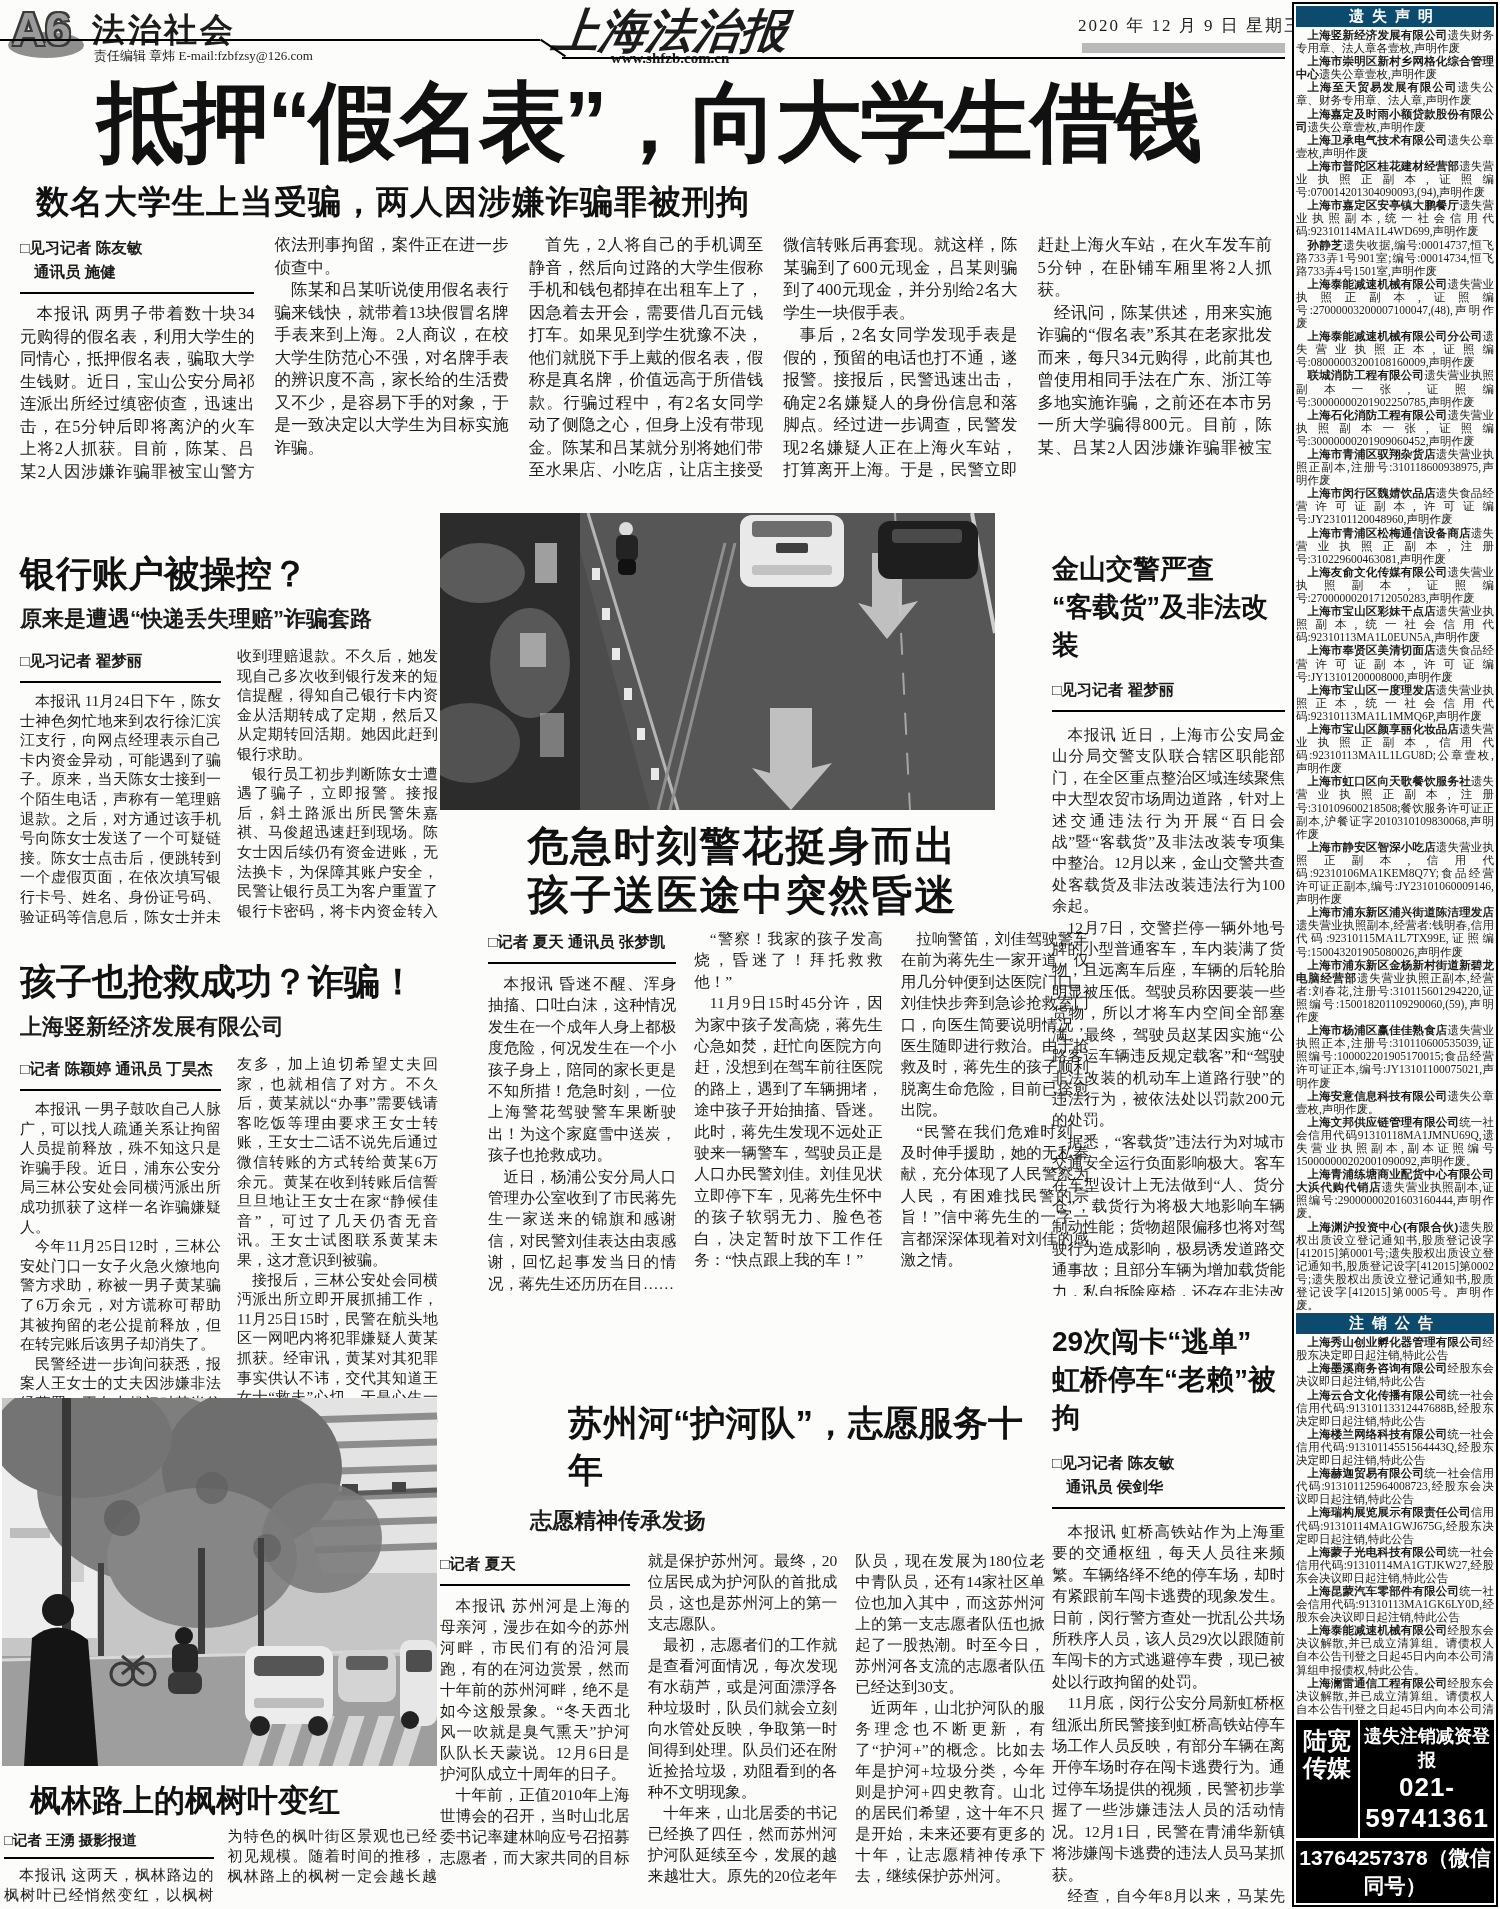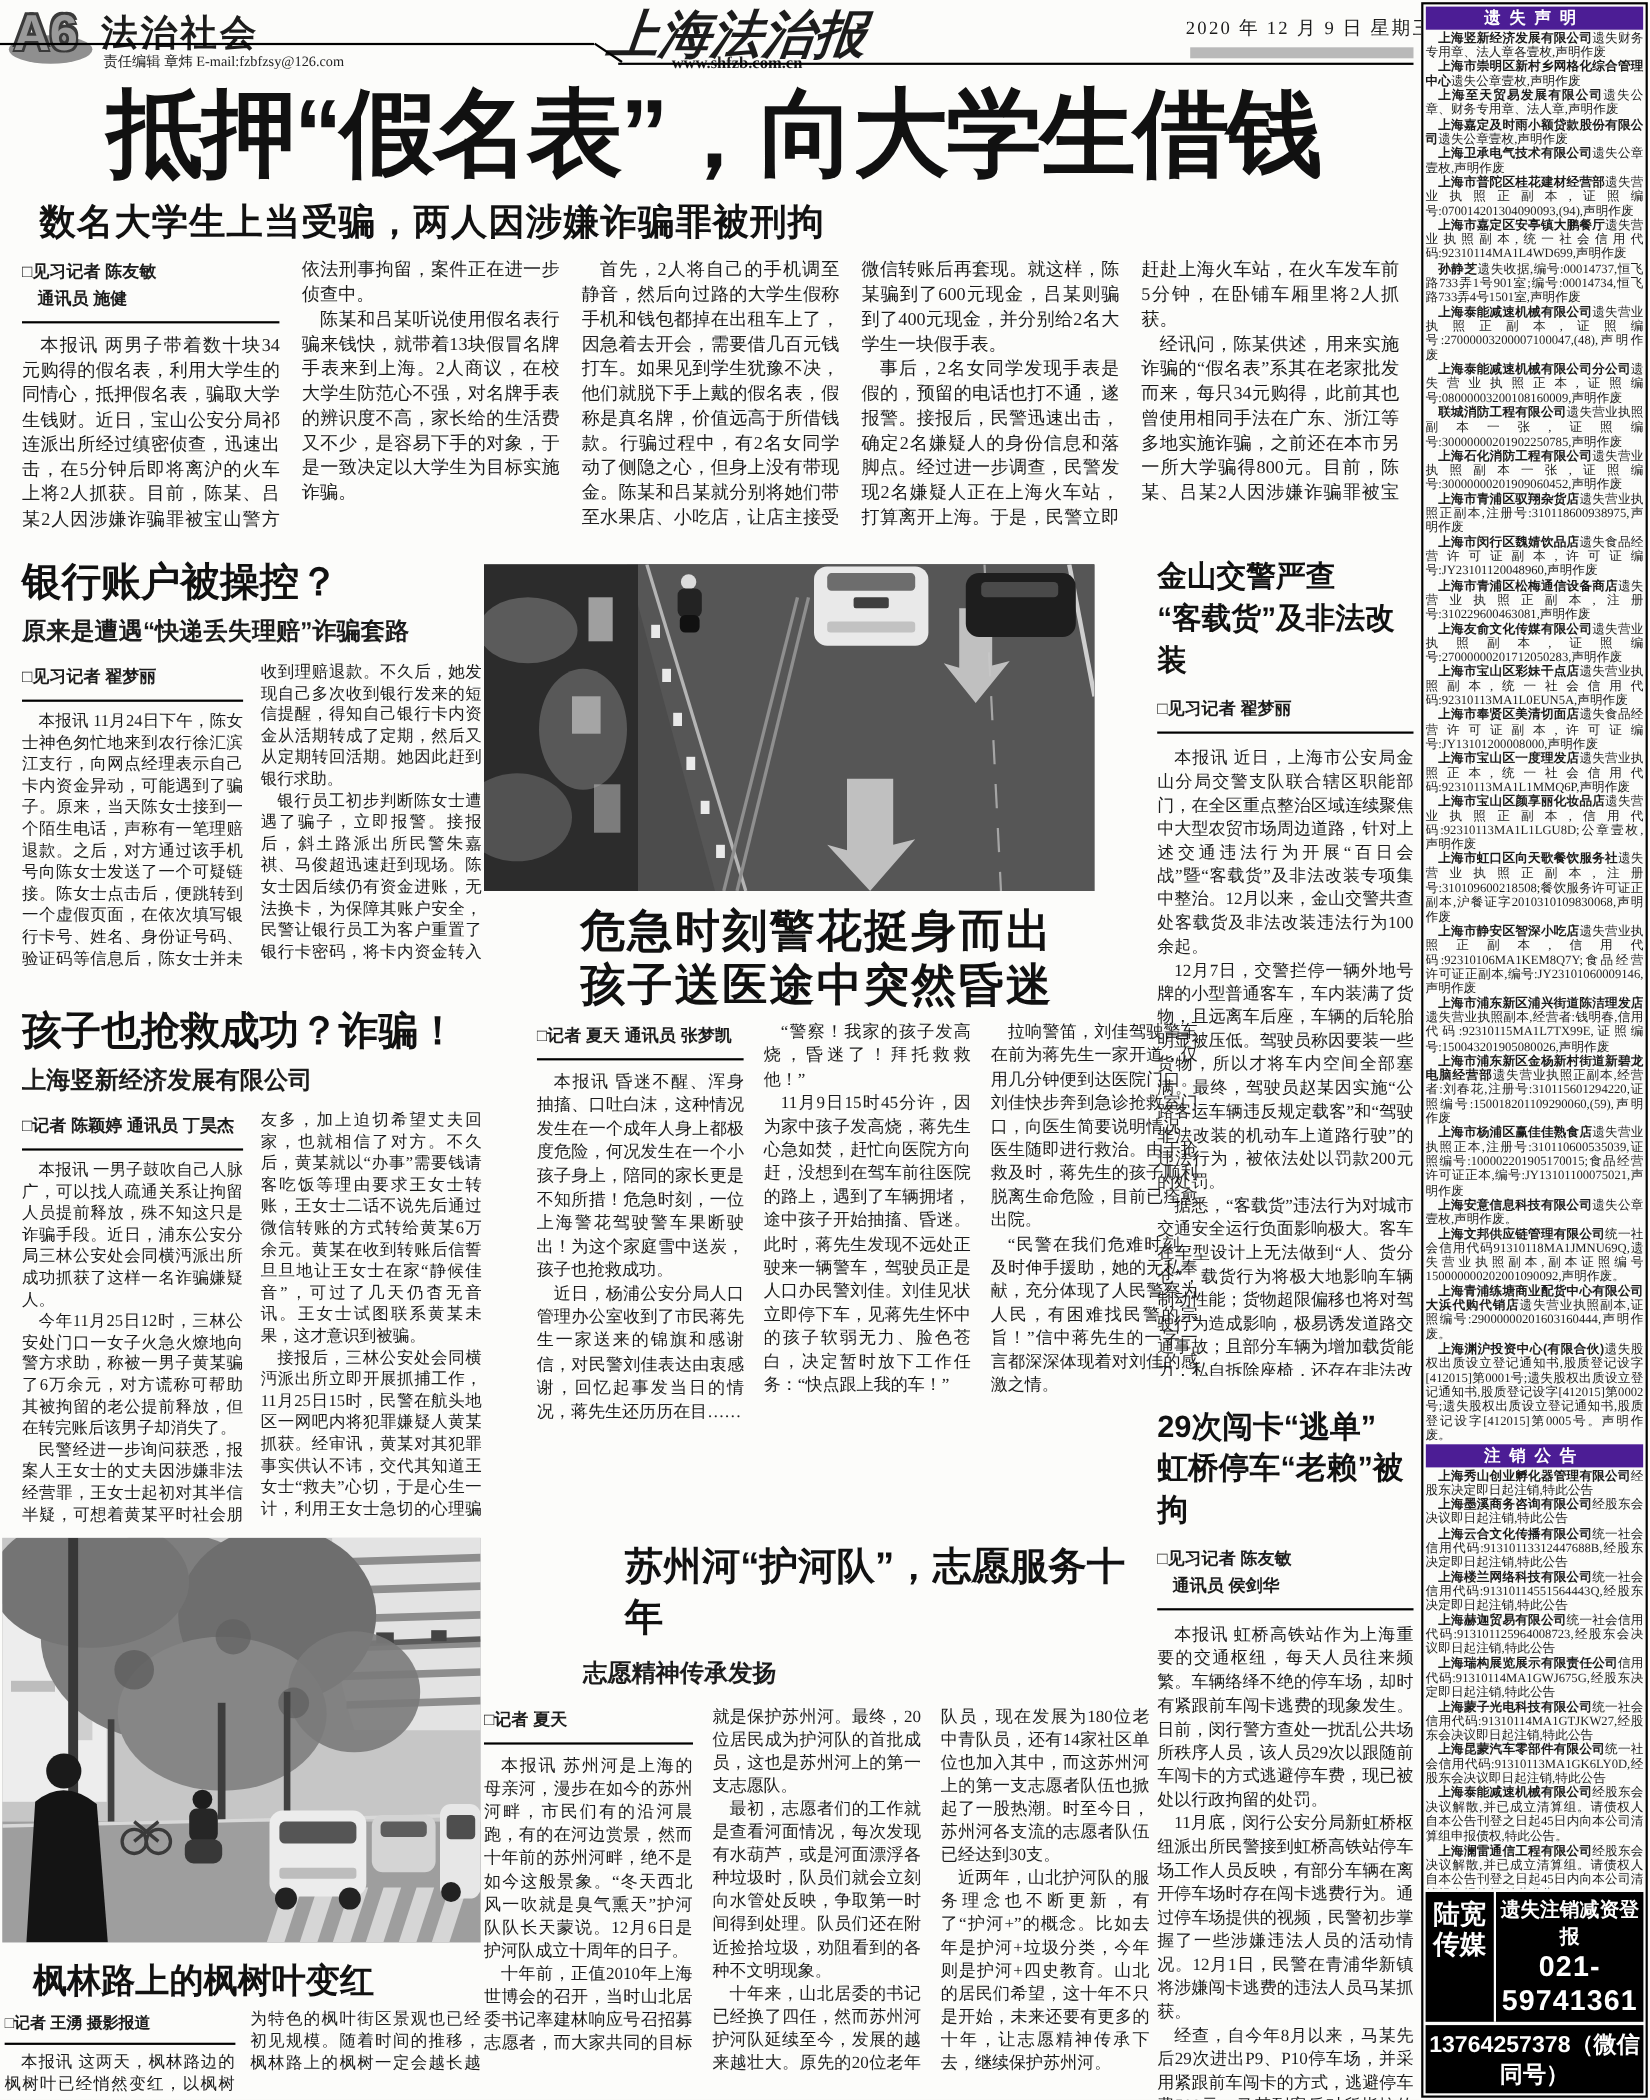--- a/index.html
+++ b/index.html
@@ -30,21 +30,21 @@
   .byl-line:not(:first-child){ padding-left:14px; }
   .para { text-indent:1em; text-align:justify; }
   .body-cols { overflow:hidden; }
   
   .lead-headline { position:absolute; left:14px; top:76px; width:1270px; text-align:center;
                    font-size:87px; line-height:92px; letter-spacing:-2px; }
   .lead-subhead { position:absolute; left:36px; top:180px; width:1240px; font-size:33px; letter-spacing:1px; }
   .lead-body { position:absolute; left:20px; top:234px; width:1252px; height:262px;
                column-count:5; column-gap:20px; font-size:16.5px; line-height:22.5px; }
   
-  .art-block { position:absolute; }
+  .art-block { position:absolute;margin-top:45px; }
   .t-big { font-size:36px; line-height:42px; }
   .t-sub { font-family:"Liberation Sans","DejaVu Sans",sans-serif; font-weight:bold; font-size:22px; margin-top:9px; }
   .bank-body, .prison-body { margin-top:13px; column-count:2; column-gap:16px; font-size:15px; line-height:19.6px; }
   .bank-body { height:292px; }
   .prison-body { height:382px; }
   
   .photo-police { position:absolute; left:440px; top:513px; width:555px; height:297px; background:#474747; overflow:hidden; }
   .police-title { position:absolute; left:440px; top:822px; width:605px; text-align:center;
                   font-size:41px; line-height:49px; letter-spacing:2px; }
   .police-body { position:absolute; left:444px; top:928px; width:601px; height:458px;
@@ -61,21 +61,21 @@
   .hongqiao-body { height:452px; overflow:hidden; }
   
   .photo-fenglin { position:absolute; left:2px; top:1398px; width:435px; height:368px; background:#c9c9c9; overflow:hidden; }
   .fenglin-title { position:absolute; left:30px; top:1780px; font-size:31px; }
   .fenglin-body { position:absolute; left:4px; top:1826px; width:433px; height:80px;
                   column-count:2; column-gap:14px; font-size:15px; line-height:20px; }
   
   .ads { position:absolute; left:1292px; top:2px; width:206px; height:1905px; border:2px solid #000;
          background:#fcfcfa; display:flex; flex-direction:column; padding:1px 2px 2px 2px; overflow:hidden; }
   .ads-scroll { flex:1 1 0; overflow:hidden; }
-  .ads-hd { background:#4c1d95; color:#fff; text-align:center; font-family:"Liberation Sans","DejaVu Sans",sans-serif;
+  .ads-hd { background:#0c4a6e; color:#fff; text-align:center; font-family:"Liberation Sans","DejaVu Sans",sans-serif;
             font-weight:bold; font-size:15px; letter-spacing:8px; padding:1px 0; margin:1px 0 2px 0; }
   .ad { text-indent:1em; text-align:justify; font-size:11.5px; line-height:13.1px; margin:0; }
   .ad b { font-family:"Liberation Sans","DejaVu Sans",sans-serif; font-weight:bold; }
   .ads-footer { margin-top:3px; }
   .f-top { display:flex; background:#000; color:#fff; align-items:stretch; }
   .f-brand { width:64px; border-right:2px solid #fff; text-align:center; padding:7px 0;
              font-family:"Liberation Sans","DejaVu Sans",sans-serif; font-weight:900; font-size:24px; line-height:27px; }
   .f-right { flex:1; text-align:center; padding:4px 0; }
   .f-svc { font-family:"Liberation Sans","DejaVu Sans",sans-serif; font-weight:bold; font-size:18px; }
   .f-phone { font-family:"Liberation Sans","DejaVu Sans",sans-serif; font-weight:900; font-size:26px; letter-spacing:1px; }

